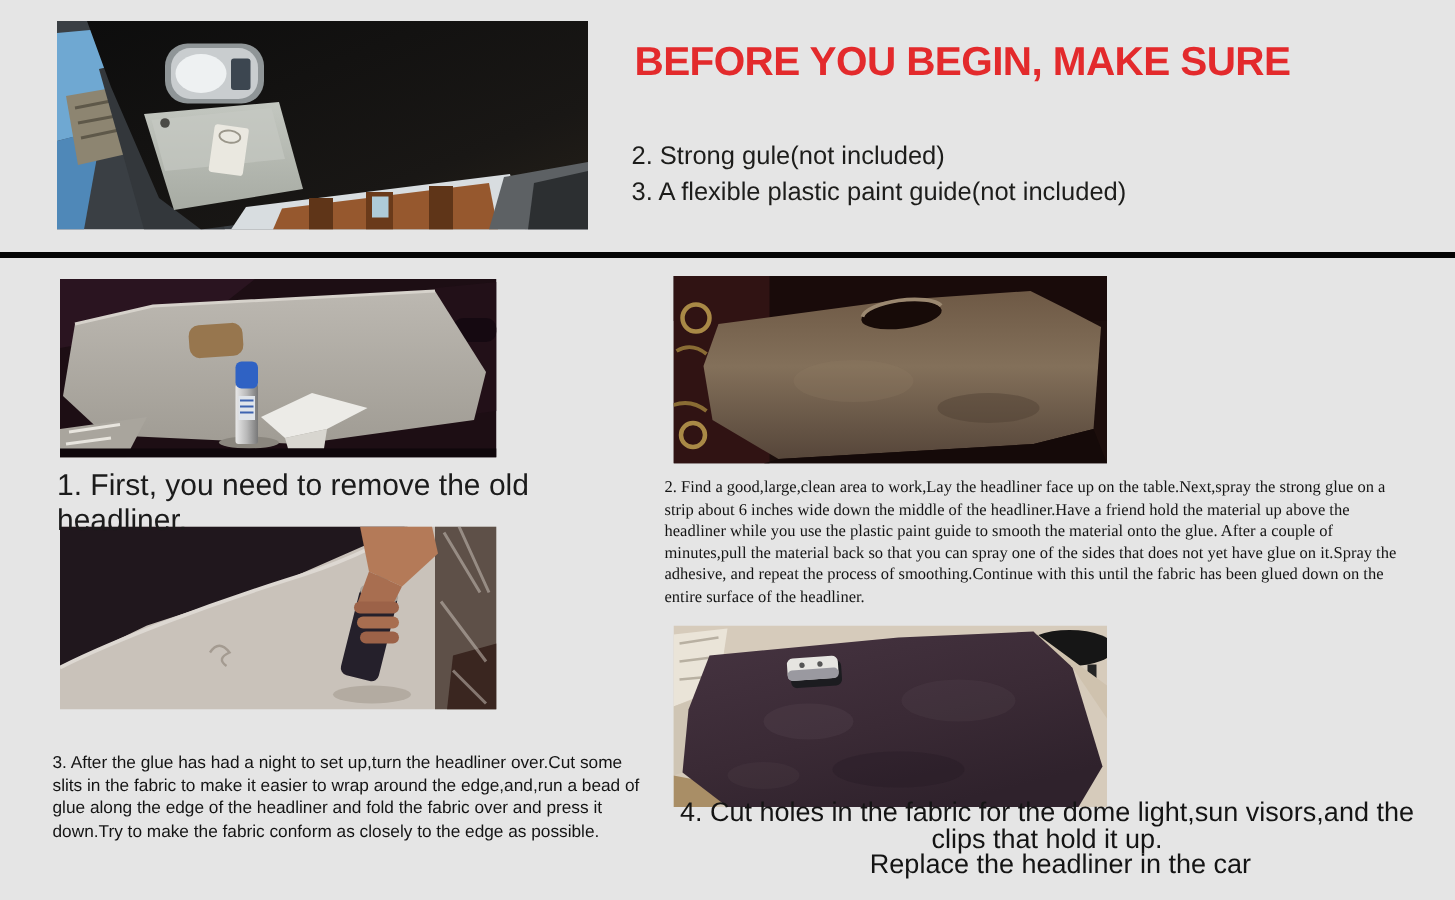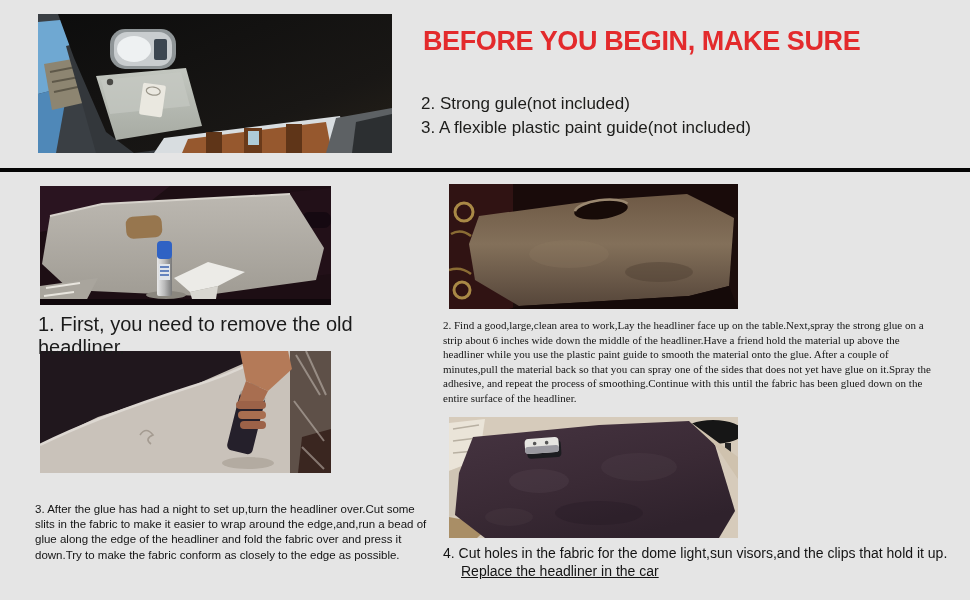--- a/index.html
+++ b/index.html
@@ -18,22 +18,22 @@
   .title{
     position:absolute;left:423px;top:24px;width:540px;
     color:#e32a2c;font-weight:bold;font-size:27px;line-height:34px;letter-spacing:-0.4px;
   }
   .tools{position:absolute;left:421px;top:92px;font-size:17px;line-height:24px;color:#1d1d1b;}
   .divider{position:absolute;left:0;top:168px;width:970px;height:4px;background:#050505;}
 
   .cap1{position:absolute;left:38px;top:313px;width:400px;font-size:20px;color:#1b1b1b;}
   .cap2{position:absolute;left:443px;top:318px;width:500px;font-size:11px;line-height:14.6px;color:#141414;font-family:Liberation Serif, serif;}
   .cap3{position:absolute;left:35px;top:486px;width:396px;font-size:11.5px;line-height:15.2px;color:#141414;margin-top:16px;}
-  .cap4{position:absolute;left:443px;top:545px;width:510px;font-size:14px;line-height:17.5px;color:#141414;}
-  .cap4 .line2{margin-left:18px;text-decoration:underline;}
+  .cap4{position:absolute;left:443px;top:533px;width:510px;font-size:18px;line-height:17.5px;color:#141414;text-align:center;}
+  .cap4 .line2{margin-left:18px;}
 </style>
 </head>
 <body>
 
 <div class="canvas">
 
   <div class="photo" id="photo-hero">
     <svg viewBox="0 0 354 139" preserveAspectRatio="none">
       <defs>
         <linearGradient id="ga1" x1="0" y1="0" x2="1" y2="1">

